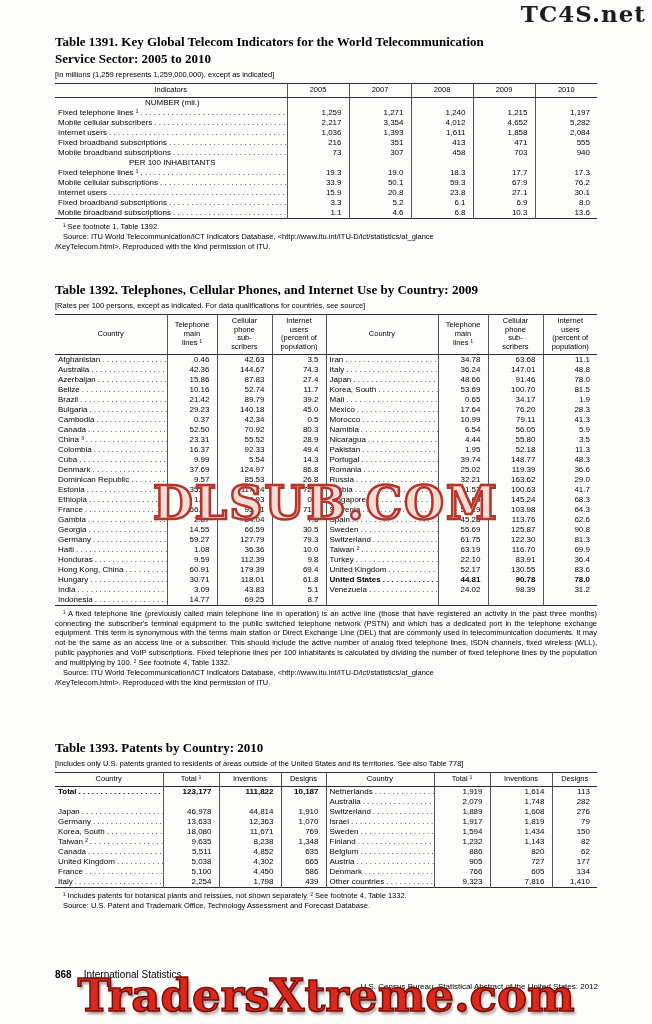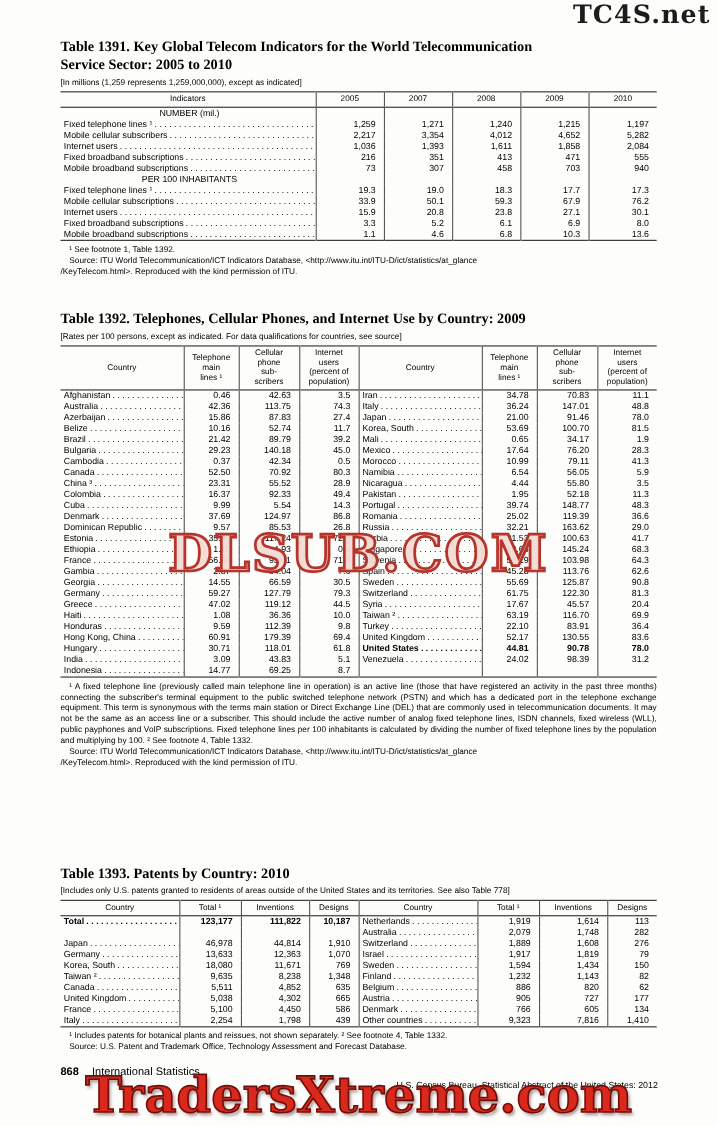--- a/index.html
+++ b/index.html
@@ -29,21 +29,21 @@
   tr.sec .cw { justify-content: center; }
   tr.us td:nth-child(n+5) { font-weight: bold; }
   tr.total td:nth-child(-n+4) { font-weight: bold; }
 
   .footnote { font-size: 7.5px; line-height: 1.32; margin-top: 3px; text-indent: 8px; }
   .fn-para { text-align: justify; }
   .src { font-size: 7.5px; line-height: 1.32; }
   .src .l1 { text-indent: 8px; }
 
   .m1392 { margin-top: 30px; }
-  .m1393 { margin-top: 88px; }
+  .m1393 { margin-top: 52px; }
 
   .page-footer { position: absolute; left: 55px; bottom: 44px; font-size: 10px; }
   .page-footer .pg { font-weight: bold; margin-right: 12px; }
   .census { position: absolute; right: 54px; bottom: 33px; font-size: 8px; }
 
   .wm { position: absolute; z-index: 5; pointer-events: none; }
   .wm-top { top: 0px; right: 6px; font-family: "DejaVu Serif", serif; font-weight: bold;
             font-size: 23px; color: #1c1c1c; letter-spacing: 1px; }
   .wm-mid { top: 476px; left: 50%; transform: translateX(-50%); font-family: "DejaVu Serif", serif;
             font-weight: bold; font-size: 46px; letter-spacing: 2px; white-space: nowrap;
@@ -318,33 +318,33 @@
               <td class="num">0.46</td>
               <td class="num">42.63</td>
               <td class="num">3.5</td>
               <td class="cc c-r">
                 <div class="cw">
                   <span class="nm">Iran</span>
                   <span class="dots"></span>
                 </div>
               </td>
               <td class="num">34.78</td>
-              <td class="num">70.83</td>
+              <td class="num">63.68</td>
               <td class="num">11.1</td>
             </tr>
 
             <tr>
               <td class="cc c-l">
                 <div class="cw">
                   <span class="nm">Australia</span>
                   <span class="dots"></span>
                 </div>
               </td>
               <td class="num">42.36</td>
-              <td class="num">113.75</td>
+              <td class="num">144.67</td>
               <td class="num">74.3</td>
               <td class="cc c-r">
                 <div class="cw">
                   <span class="nm">Italy</span>
                   <span class="dots"></span>
                 </div>
               </td>
               <td class="num">36.24</td>
               <td class="num">147.01</td>
               <td class="num">48.8</td>
@@ -359,21 +359,21 @@
               </td>
               <td class="num">15.86</td>
               <td class="num">87.83</td>
               <td class="num">27.4</td>
               <td class="cc c-r">
                 <div class="cw">
                   <span class="nm">Japan</span>
                   <span class="dots"></span>
                 </div>
               </td>
-              <td class="num">21.00</td>
+              <td class="num">48.66</td>
               <td class="num">91.46</td>
               <td class="num">78.0</td>
             </tr>
 
             <tr>
               <td class="cc c-l">
                 <div class="cw">
                   <span class="nm">Belize</span>
                   <span class="dots"></span>
                 </div>
@@ -701,40 +701,20 @@
                 <div class="cw">
                   <span class="nm">Switzerland</span>
                   <span class="dots"></span>
                 </div>
               </td>
               <td class="num">61.75</td>
               <td class="num">122.30</td>
               <td class="num">81.3</td>
             </tr>
 
-            <tr>
-              <td class="cc c-l">
-                <div class="cw">
-                  <span class="nm">Greece</span>
-                  <span class="dots"></span>
-                </div>
-              </td>
-              <td class="num">47.02</td>
-              <td class="num">119.12</td>
-              <td class="num">44.5</td>
-              <td class="cc c-r">
-                <div class="cw">
-                  <span class="nm">Syria</span>
-                  <span class="dots"></span>
-                </div>
-              </td>
-              <td class="num">17.67</td>
-              <td class="num">45.57</td>
-              <td class="num">20.4</td>
-            </tr>
 
             <tr>
               <td class="cc c-l">
                 <div class="cw">
                   <span class="nm">Haiti</span>
                   <span class="dots"></span>
                 </div>
               </td>
               <td class="num">1.08</td>
               <td class="num">36.36</td>

